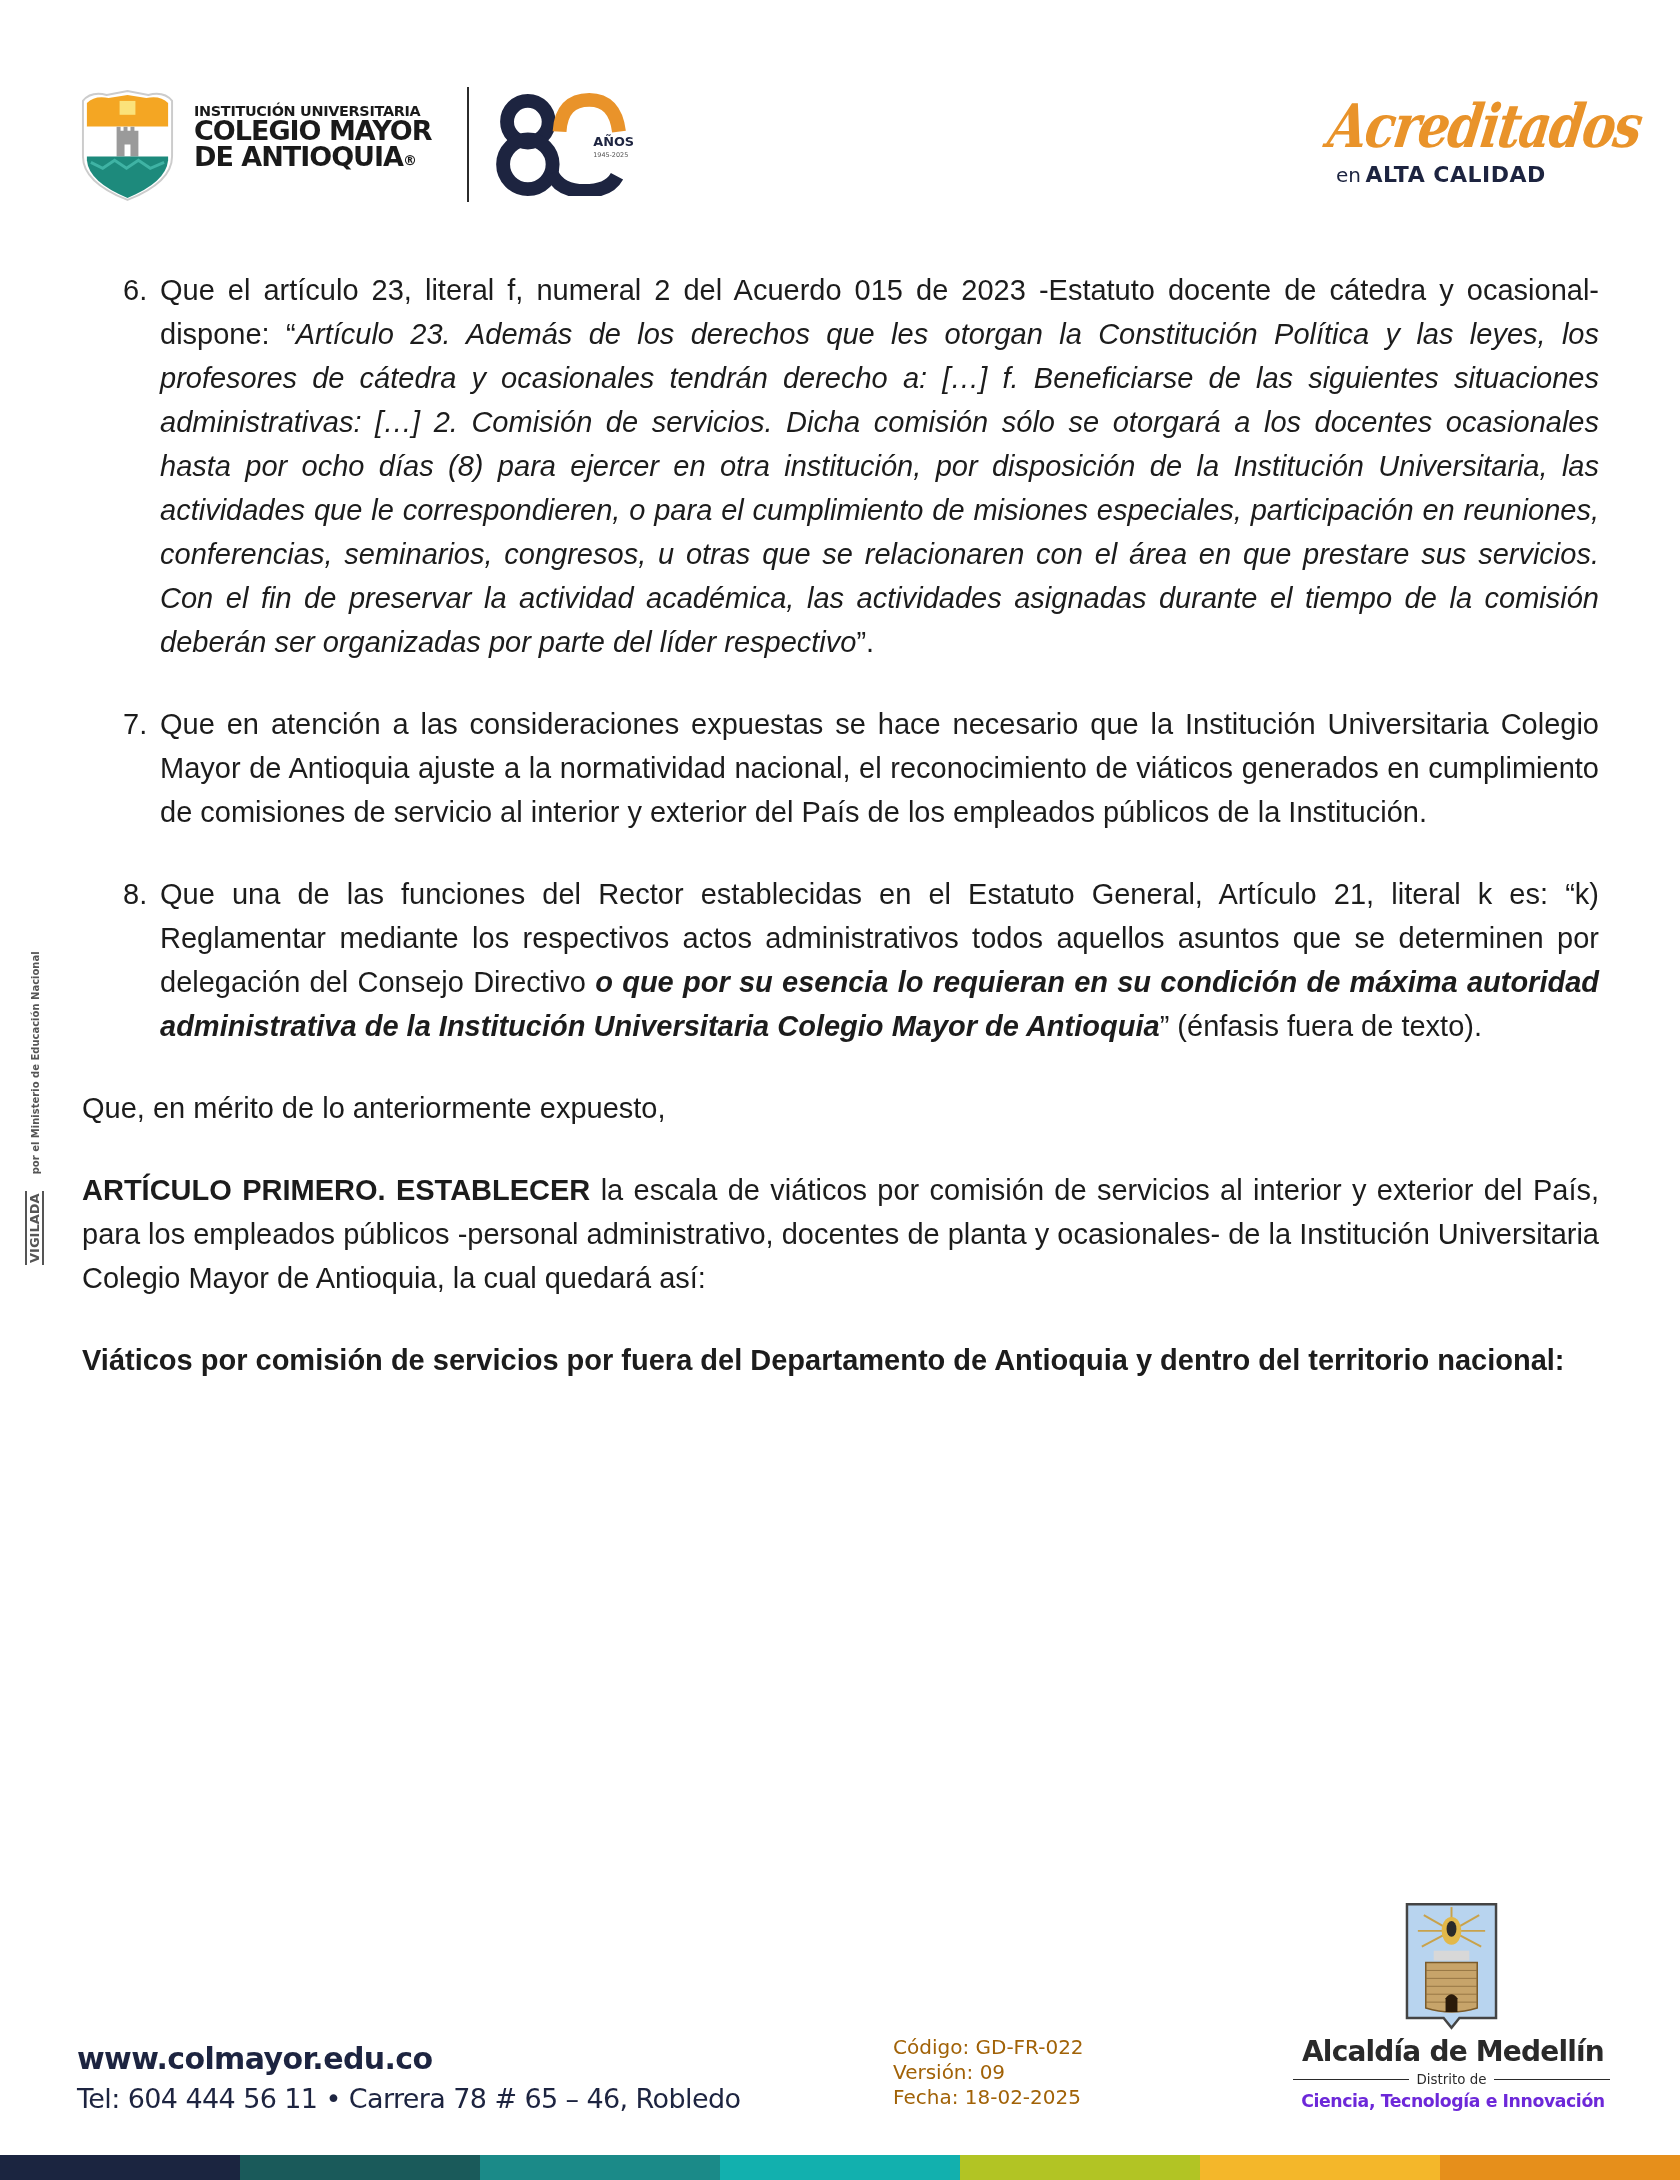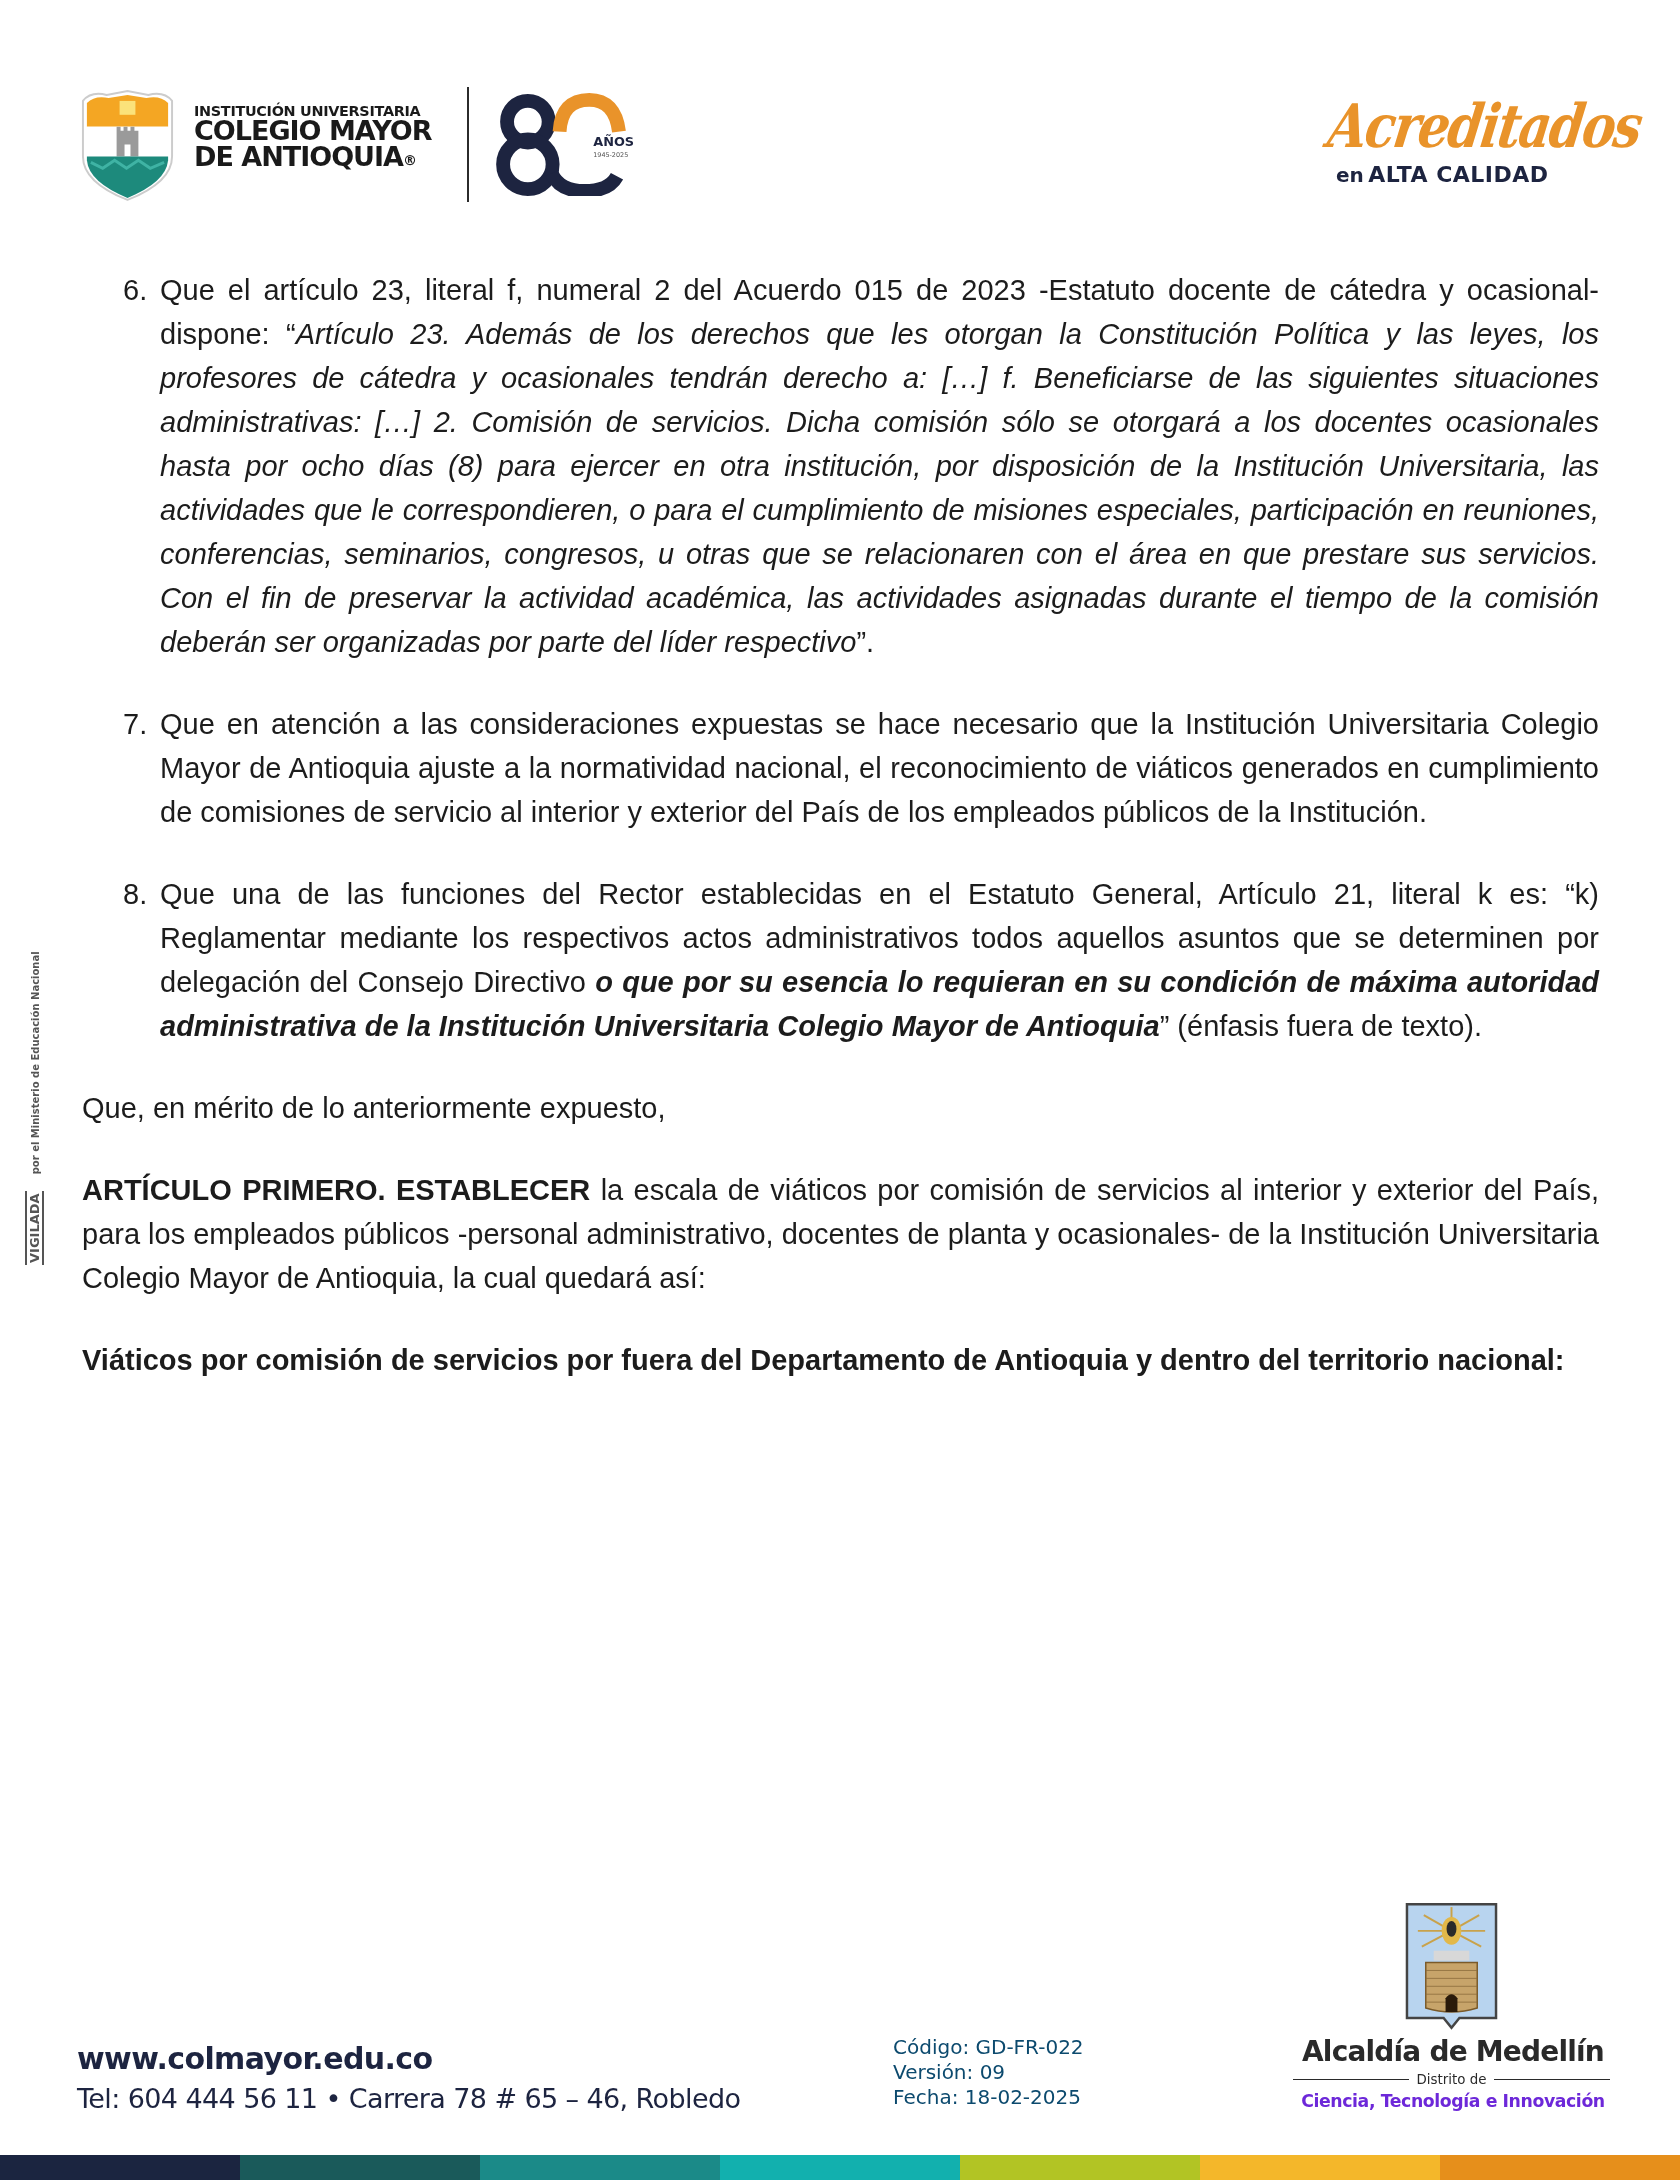--- a/index.html
+++ b/index.html
@@ -9,21 +9,21 @@
   .hdr-shield { position: absolute; left: 77px; top: 87px; width: 101px; height: 115px; }
   .hdr-inst { position: absolute; left: 194px; top: 104px; width: 257px; line-height: 1; color: #1a1a1a; }
   .hdr-inst .l1 { font-family: "DejaVu Sans", sans-serif; font-weight: bold; font-size: 14.4px; letter-spacing: -0.3px; display: block; }
   .hdr-inst .l2, .hdr-inst .l3 { font-family: "DejaVu Sans", sans-serif; font-weight: bold; font-size: 27px; letter-spacing: -1px; display: block; line-height: 26px; }
   .hdr-inst .reg { font-size: 14px; vertical-align: 1px; }
   .hdr-divider { position: absolute; left: 467px; top: 87px; width: 2px; height: 115px; background: #2b2b2b; }
   .hdr-80 { position: absolute; left: 490px; top: 92px; width: 149px; height: 104px; }
   .hdr-acred { position: absolute; left: 1332px; top: 91px; width: 272px; height: 104px; }
   .acred-script { position: absolute; left: 2px; top: 0; font-family: "DejaVu Serif", serif; font-style: italic; font-weight: bold; font-size: 50px; color: #e9932a; letter-spacing: -2px; transform: skewX(-8deg) scaleY(1.2); transform-origin: left top; white-space: nowrap; }
   .acred-sub { position: absolute; left: 4px; top: 71px; white-space: nowrap; color: #1d2440; }
-  .acred-sub .en { font-family: "DejaVu Sans", sans-serif; font-size: 20px; font-weight: bold; }
+  .acred-sub .en { font-family: "DejaVu Sans", sans-serif; font-size: 20px; font-weight: normal; }
   .acred-sub .alta { font-family: "DejaVu Sans", sans-serif; font-size: 22px; font-weight: 900; font-weight: bold; letter-spacing: 0.5px; }
 
   
   .side { position: absolute; left: 24px; top: 1265px; transform: rotate(-90deg); transform-origin: left top; white-space: nowrap; font-family: "DejaVu Sans", sans-serif; color: #555; }
   .side .vig { font-weight: bold; font-size: 13px; border-top: 2px solid #555; border-bottom: 2px solid #555; padding: 0 2px; }
   .side .por { font-size: 10px; font-weight: bold; margin-left: 12px; }
 
   
   .body { position: absolute; left: 82px; top: 230px; width: 1517px; font-size: 29px; line-height: 44px; text-align: justify; color: #1c1c1c; }
   .cont { margin-left: 78px; }
@@ -35,21 +35,21 @@
   .item .txt .bi { font-style: italic; font-weight: bold; }
   .merito { margin-top: 38px; }
   .resuelve { margin-top: 75px; text-align: center; font-weight: bold; padding-left: 20px; }
   .art1 { margin-top: 38px; }
   .art1 b { font-weight: bold; }
   .viat { margin-top: 38px; font-weight: bold; }
 
   
   .foot-web { position: absolute; left: 77px; top: 2041px; font-family: "DejaVu Sans", sans-serif; font-weight: bold; font-size: 30px; color: #1d2440; letter-spacing: -0.6px; }
   .foot-tel { position: absolute; left: 77px; top: 2083px; font-family: "DejaVu Sans", sans-serif; font-size: 27px; color: #1d2440; letter-spacing: -0.6px; white-space: nowrap; }
-  .foot-code { position: absolute; left: 893px; top: 2035px; font-family: "DejaVu Sans", sans-serif; font-size: 20px; line-height: 25px; color: #0c4a6e; }
+  .foot-code { position: absolute; left: 893px; top: 2035px; font-family: "DejaVu Sans", sans-serif; font-size: 20px; line-height: 25px; color: #a16207; }
   .alc-shield { position: absolute; left: 1404px; top: 1901px; width: 95px; height: 131px; }
   .alc-title { position: absolute; left: 1287px; top: 2035px; width: 332px; text-align: center; font-family: "DejaVu Sans", sans-serif; font-weight: bold; font-size: 28px; color: #2a2a2a; letter-spacing: -0.8px; white-space: nowrap; }
   .alc-dist { position: absolute; left: 1293px; top: 2072px; width: 317px; display: flex; align-items: center; font-family: "DejaVu Sans", sans-serif; font-size: 13.4px; color: #2a2a2a; }
   .alc-dist .ln { flex: 1; height: 1.5px; background: #2a2a2a; }
   .alc-dist span { padding: 0 8px; }
   .alc-cti { position: absolute; left: 1287px; top: 2091px; width: 332px; text-align: center; font-family: "DejaVu Sans", sans-serif; font-weight: bold; font-size: 17.3px; color: #6d28d9; letter-spacing: -0.4px; white-space: nowrap; }
 
   .colorbar { position: absolute; left: 0; top: 2155px; width: 1680px; height: 25px; display: flex; }
   .colorbar div { flex: 1; height: 100%; }
 </style>

